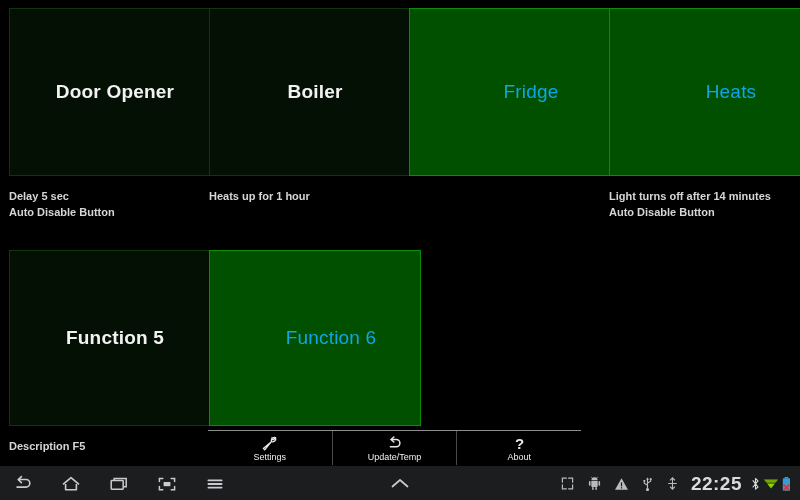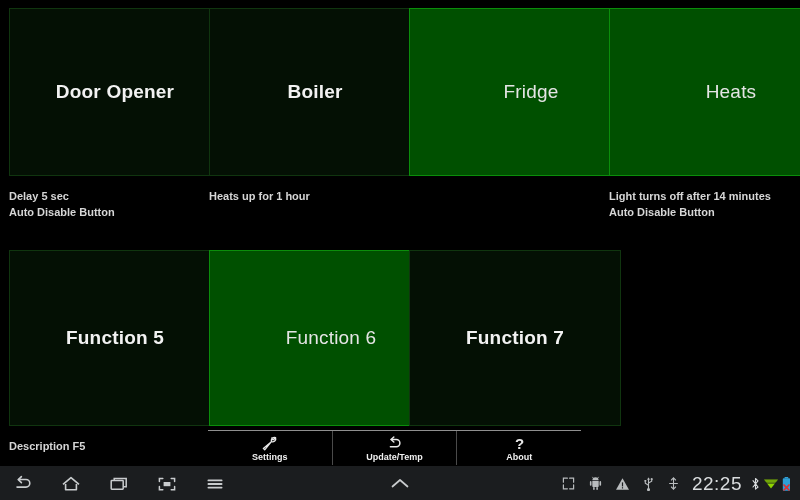--- a/index.html
+++ b/index.html
@@ -60,21 +60,21 @@
     height: 176px;
   }
 
   .tile-button.state-off {
     background: #041004;
     color: #f2f2f2;
     border-color: #10350f;
   }
   .tile-button.state-on {
     background: #005000;
-    color: #e5e5e5;
+    color: #0ea5e9;
     border-color: #0b8d0b;
     padding-left: 38px;
   }
 
   .tile-label {
     font-size: 19px;
     font-weight: bold;
     letter-spacing: 0.2px;
     line-height: 1.15;
   }
@@ -123,21 +123,21 @@
   .menu-icon {
     height: 16px;
     display: flex;
     align-items: center;
     justify-content: center;
     color: #e8e8e8;
   }
   .menu-icon svg { display: block; }
   .menu-text {
     font-size: 9px;
-    font-weight: bold;
+    font-weight: normal;
     color: #f0f0f0;
     line-height: 1;
   }
 
   
   #system-bar {
     position: absolute;
     left: 0;
     top: 465px;
     width: 800px;
@@ -187,21 +187,21 @@
     display: flex;
     align-items: center;
     justify-content: center;
     color: #b9bcbe;
   }
   .sys-ico svg { display: block; }
   #sys-clock {
     font-size: 19px;
     color: #d9dcde;
     letter-spacing: 0.5px;
-    font-weight: normal;
+    font-weight: bold;
     margin-right: -4px;
   }
   .status-cluster {
     display: flex;
     align-items: center;
     gap: 2px;
   }
 </style>
 </head>
 <body>
@@ -246,26 +246,20 @@
       <div class="tile-desc">Description F5</div>
     </div>
 
     <div class="tile-cell row2">
       <div class="tile-button state-on">
         <span class="tile-label">Function 6</span>
       </div>
       <div class="tile-desc">Description F6</div>
     </div>
 
-    <div class="tile-cell row2">
-      <div class="tile-button state-off">
-        <span class="tile-label">Function 7</span>
-      </div>
-      <div class="tile-desc">Description F7</div>
-    </div>
 
 
   </div>
 
   <div id="app-menu">
 
     <div class="menu-item">
       <span class="menu-icon">
         <svg width="17" height="15" viewBox="0 0 17 15" fill="none" stroke="currentColor" stroke-width="1.3" stroke-linecap="round" stroke-linejoin="round">
           <path d="M14.6 1.6a3.3 3.3 0 0 0-4.2 4.1L2.3 12.4l1.4 1.4 6.7-8.1a3.3 3.3 0 0 0 4.2-4.1l-2 2-1.6-.2-.2-1.6z"></path>

